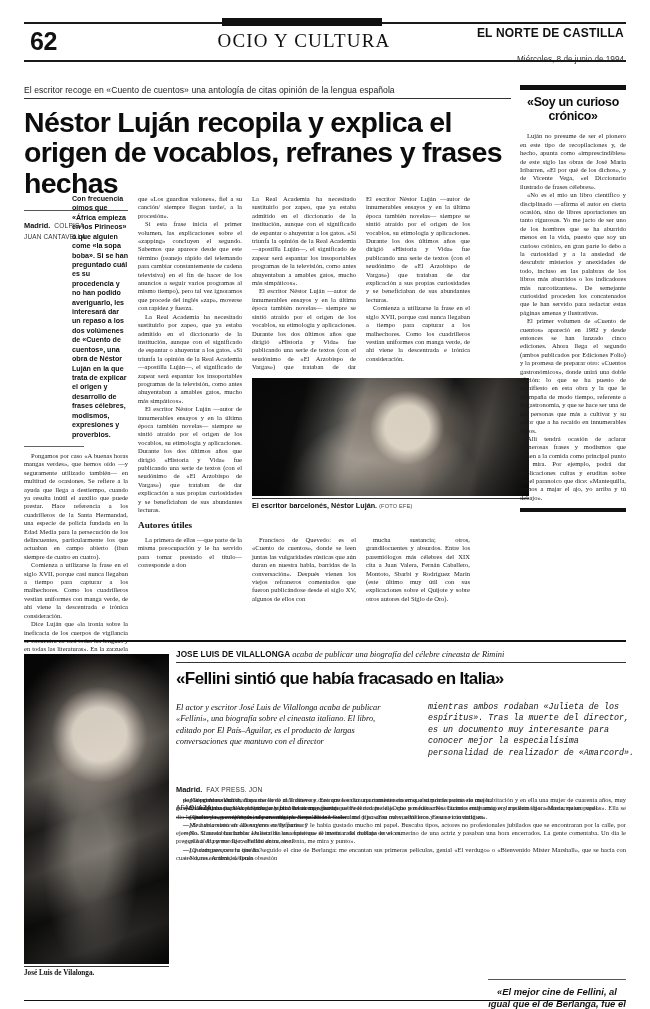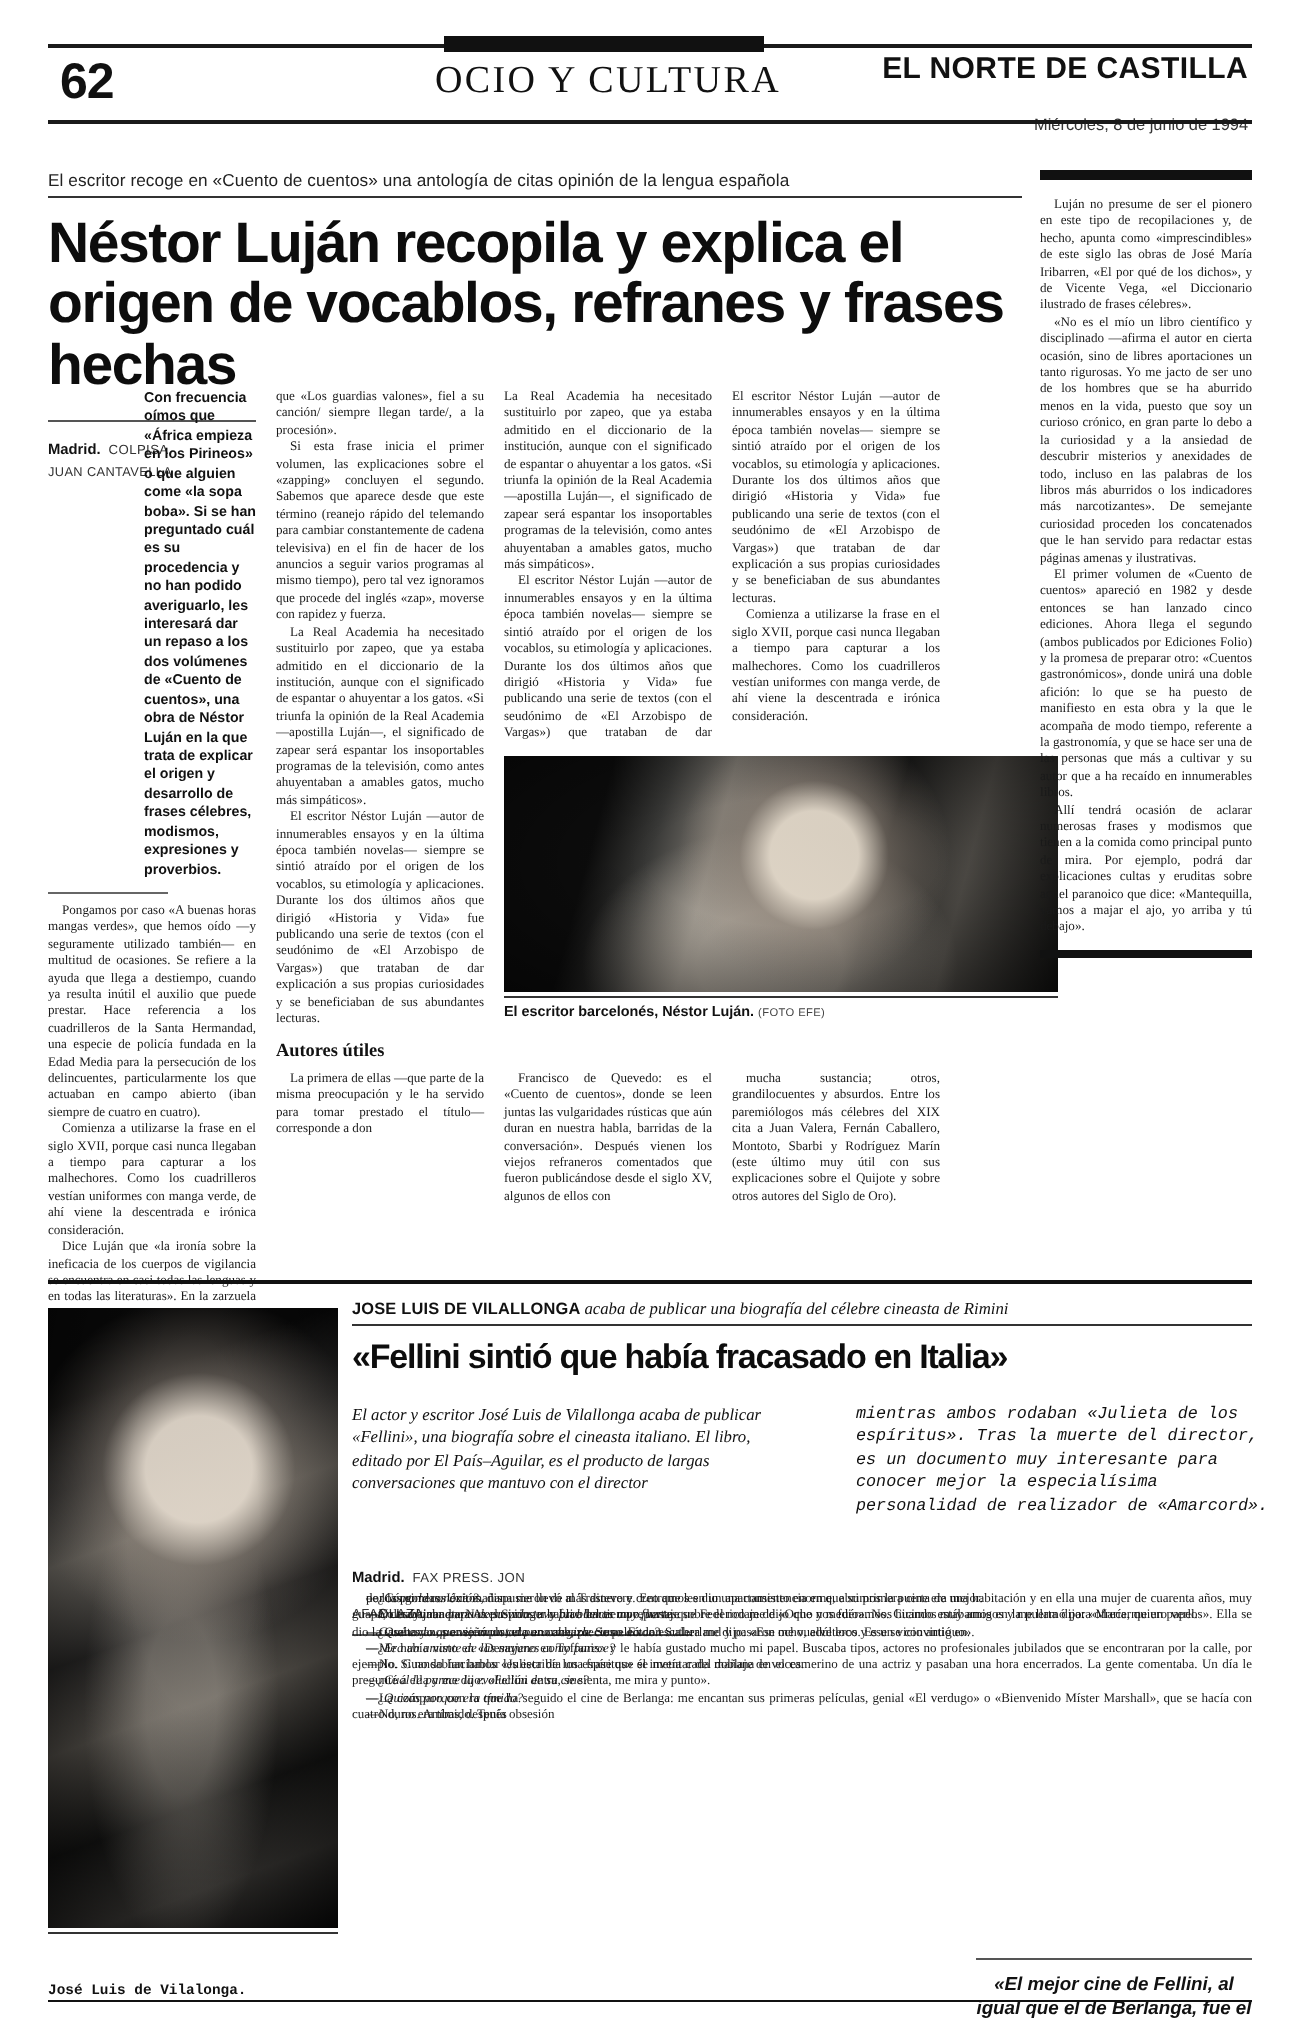--- a/index.html
+++ b/index.html
@@ -15,21 +15,21 @@
   
   .masthead{position:absolute;left:24px;top:22px;width:602px;height:40px;}
   .mast-rule-top{position:absolute;left:0;top:0;width:602px;height:1.5px;background:#1a1a1a;}
   .mast-rule-bot{position:absolute;left:0;top:38px;width:602px;height:1.5px;background:#1a1a1a;}
   .folio{position:absolute;left:6px;top:5px;font-family:"Liberation Sans",sans-serif;
     font-weight:bold;font-size:25px;letter-spacing:-0.5px;color:#111;}
   .section-blackbar{position:absolute;left:198px;top:-4px;width:160px;height:8px;background:#111;}
   .section-name{position:absolute;left:185px;top:8px;width:190px;text-align:center;
     font-family:"Liberation Serif",serif;font-size:19px;letter-spacing:1.2px;color:#111;}
   .mast-right{position:absolute;right:2px;top:4px;text-align:right;}
-  .mast-brand{font-family:"Liberation Sans",sans-serif;font-weight:bold;font-size:15px;
+  .mast-brand{font-family:"Liberation Sans",sans-serif;font-weight:bold;font-size:12px;
     letter-spacing:0.2px;color:#111;}
   .mast-date{font-family:"Liberation Sans",sans-serif;font-size:8.2px;color:#333;margin-top:15px;}
 
   
   .a1{position:absolute;left:24px;top:85px;width:602px;}
   .kicker-wrap{position:relative;width:487px;}
   .kicker{font-family:"Liberation Sans",sans-serif;font-size:8.6px;color:#222;
     padding-bottom:3px;letter-spacing:0.05px;}
   .kicker-rule{width:487px;height:1.2px;background:#333;}
   .headline1{width:487px;font-family:"Liberation Sans",sans-serif;font-weight:bold;
@@ -99,21 +99,21 @@
   .a2-photo .pimg{position:absolute;inset:0;
     background:
       radial-gradient(circle at 52% 26%, rgba(228,218,205,0.92) 0 11%, rgba(140,130,120,0.5) 20%, rgba(0,0,0,0) 36%),
       radial-gradient(ellipse at 46% 64%, rgba(175,168,158,0.45) 0 16%, rgba(0,0,0,0) 44%),
       linear-gradient(160deg,#090909 0 14%,#333231 26%,#6e6a63 36%,#262524 50%,#55514b 62%,#151514 76%,#3b3936 88%,#0c0c0c 100%);
   }
   .a2-photo .vig{position:absolute;inset:0;
     background:radial-gradient(ellipse at 50% 35%, rgba(0,0,0,0) 32%, rgba(0,0,0,0.6) 100%);}
   .a2-cap-rule{position:absolute;left:0;top:316px;width:145px;height:1px;background:#333;}
   .caption2{position:absolute;left:0;top:319px;width:145px;
-    font-family:Liberation Mono, monospace;font-weight:bold;font-size:7.2px;color:#111;margin-top:23px;}
+    font-family:Liberation Serif, serif;font-weight:bold;font-size:7.2px;color:#111;}
 
   .a2-head{position:absolute;left:152px;top:0;width:450px;}
   .a2-kicker{font-size:8px;color:#111;padding-bottom:3px;}
   .a2-kicker b{font-family:"Liberation Sans",sans-serif;font-weight:bold;font-size:8.2px;letter-spacing:0.1px;}
   .a2-kicker i{font-family:"Liberation Serif",serif;font-style:italic;font-size:8.4px;}
   .a2-kicker-rule{width:450px;height:1.4px;background:#333;}
   .headline2{width:450px;font-family:"Liberation Sans",sans-serif;font-weight:bold;
     font-size:17px;line-height:1.06;letter-spacing:-0.6px;color:#0d0d0d;margin-top:7px;text-align:left;}
 
   .a2-intro{position:absolute;left:152px;top:52px;width:450px;
@@ -221,20 +221,21 @@
     <div class="lc" style="left:228px;top:16px;width:104px;">
       <p class="noind">Francisco de Quevedo: es el «Cuento de cuentos», donde se leen juntas las vulgaridades rústicas que aún duran en nuestra habla, barridas de la conversación». Después vienen los viejos refraneros comentados que fueron publicándose desde el siglo XV, algunos de ellos con</p>
     </div>
     <div class="lc" style="left:342px;top:16px;width:104px;">
       <p class="noind">mucha sustancia; otros, grandilocuentes y absurdos. Entre los paremiólogos más célebres del XIX cita a Juan Valera, Fernán Caballero, Montoto, Sbarbi y Rodríguez Marín (este último muy útil con sus explicaciones sobre el Quijote y sobre otros autores del Siglo de Oro).</p>
     </div>
   </div>
 
   <div class="side">
     <div class="side-bar"></div>
+    <div class="side-title">«Soy un curioso crónico»</div>
     <div class="side-body">
       <p>Luján no presume de ser el pionero en este tipo de recopilaciones y, de hecho, apunta como «imprescindibles» de este siglo las obras de José María Iribarren, «El por qué de los dichos», y de Vicente Vega, «el Diccionario ilustrado de frases célebres».</p>
       <p>«No es el mío un libro científico y disciplinado —afirma el autor en cierta ocasión, sino de libres aportaciones un tanto rigurosas. Yo me jacto de ser uno de los hombres que se ha aburrido menos en la vida, puesto que soy un curioso crónico, en gran parte lo debo a la curiosidad y a la ansiedad de descubrir misterios y anexidades de todo, incluso en las palabras de los libros más aburridos o los indicadores más narcotizantes». De semejante curiosidad proceden los concatenados que le han servido para redactar estas páginas amenas y ilustrativas.</p>
       <p>El primer volumen de «Cuento de cuentos» apareció en 1982 y desde entonces se han lanzado cinco ediciones. Ahora llega el segundo (ambos publicados por Ediciones Folio) y la promesa de preparar otro: «Cuentos gastronómicos», donde unirá una doble afición: lo que se ha puesto de manifiesto en esta obra y la que le acompaña de modo tiempo, referente a la gastronomía, y que se hace ser una de las personas que más a cultivar y su autor que a ha recaído en innumerables libros.</p>
       <p>Allí tendrá ocasión de aclarar numerosas frases y modismos que tienen a la comida como principal punto de mira. Por ejemplo, podrá dar explicaciones cultas y eruditas sobre aquel paranoico que dice: «Mantequilla, vamos a majar el ajo, yo arriba y tú debajo».</p>
     </div>
     <div class="side-bar-bot"></div>
   </div>
 
   <div class="mid-rule"></div>

